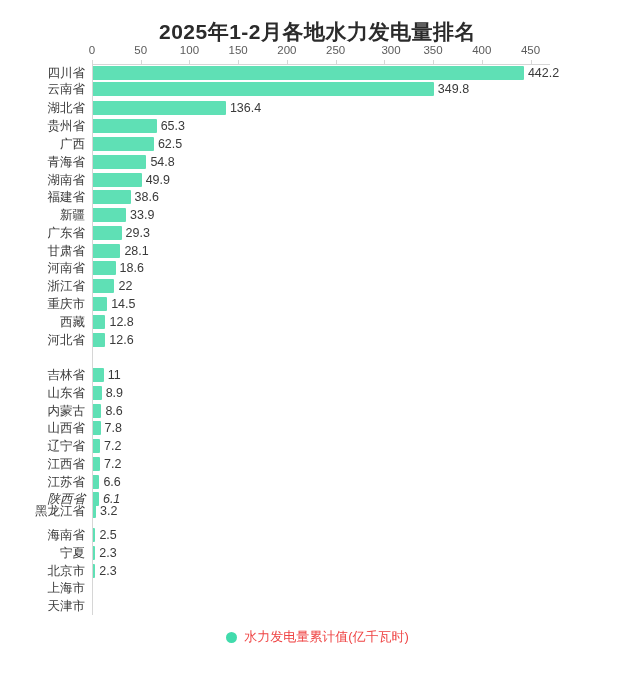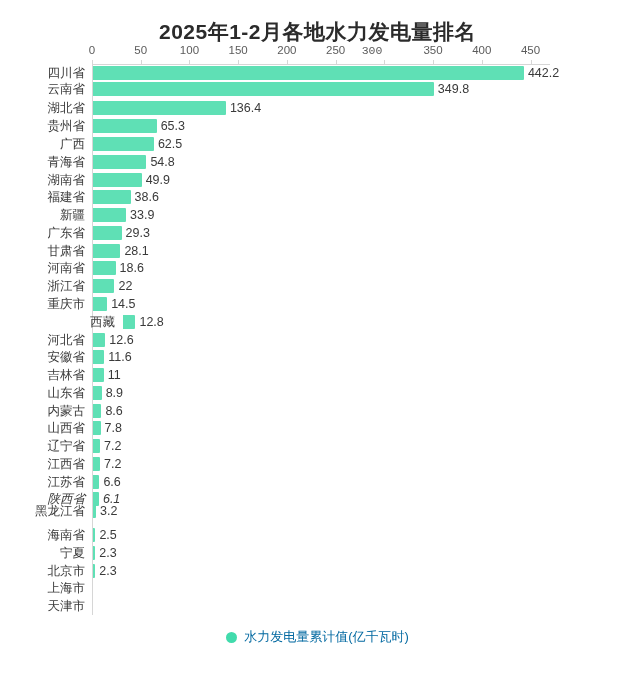--- a/index.html
+++ b/index.html
@@ -113,21 +113,21 @@
   }
   #legend .dot {
     width: 11px;
     height: 11px;
     border-radius: 50%;
     background: #41dbac;
     display: inline-block;
   }
   #legend .legend-text {
     font-size: 13px;
-    color: #0369a1;
+    color: #ef4444;
   }
 </style>
 </head>
 <body>
 
 <div id="chart-root">
 
   <div id="chart-title">2025年1-2月各地水力发电量排名</div>
 
   <div class="plot" id="plot">
@@ -138,21 +138,21 @@
       <div class="xtick-label" style="left: 48.7234px;">50</div>
       <div class="xtick-mark" style="left: 48.7234px;"></div>
       <div class="xtick-label" style="left: 97.4468px;">100</div>
       <div class="xtick-mark" style="left: 97.4468px;"></div>
       <div class="xtick-label" style="left: 146.17px;">150</div>
       <div class="xtick-mark" style="left: 146.17px;"></div>
       <div class="xtick-label" style="left: 194.894px;">200</div>
       <div class="xtick-mark" style="left: 194.894px;"></div>
       <div class="xtick-label" style="left: 243.617px;">250</div>
       <div class="xtick-mark" style="left: 243.617px;"></div>
-      <div class="xtick-label" style="left: 280px; font-family: Liberation Mono, monospace;">300</div>
+      <div class="xtick-label" style="left: 299px;">300</div>
       <div class="xtick-mark" style="left: 292.34px;"></div>
       <div class="xtick-label" style="left: 341.064px;">350</div>
       <div class="xtick-mark" style="left: 341.064px;"></div>
       <div class="xtick-label" style="left: 389.787px;">400</div>
       <div class="xtick-mark" style="left: 389.787px;"></div>
       <div class="xtick-label" style="left: 438.511px;">450</div>
       <div class="xtick-mark" style="left: 438.511px;"></div>
       <div class="row" style="top: 1.8871px; width: 458px;">
         <div class="cat-label">四川省</div>
         <div class="bar" style="width: 430.91px; background: rgb(95, 224, 181);"></div>
@@ -216,35 +216,30 @@
       <div class="row" style="top: 215.177px; width: 458px;">
         <div class="cat-label">浙江省</div>
         <div class="bar" style="width: 21.4383px; background: rgb(95, 224, 181);"></div>
         <div class="val-label" style="left: 22.4383px;">22</div>
       </div>
       <div class="row" style="top: 232.952px; width: 458px;">
         <div class="cat-label">重庆市</div>
         <div class="bar" style="width: 14.1298px; background: rgb(95, 224, 181);"></div>
         <div class="val-label" style="left: 15.1298px;">14.5</div>
       </div>
-      <div class="row" style="top: 250.726px; width: 458px; margin-left: 30px;">
+      <div class="row" style="top: 250.726px; width: 458px;">
         <div class="cat-label">西藏</div>
         <div class="bar" style="width: 12.4732px; background: rgb(95, 224, 181);"></div>
         <div class="val-label" style="left: 13.4732px;">12.8</div>
       </div>
       <div class="row" style="top: 268.5px; width: 458px;">
         <div class="cat-label">河北省</div>
         <div class="bar" style="width: 12.2783px; background: rgb(95, 224, 181);"></div>
         <div class="val-label" style="left: 13.2783px;">12.6</div>
       </div>
-      <div class="row" style="top: 286.274px; width: 458px;">
-        <div class="cat-label">安徽省</div>
-        <div class="bar" style="width: 11.3038px; background: rgb(95, 224, 181);"></div>
-        <div class="val-label" style="left: 12.3038px;">11.6</div>
-      </div>
       <div class="row" style="top: 304.048px; width: 458px;">
         <div class="cat-label">吉林省</div>
         <div class="bar" style="width: 10.7191px; background: rgb(95, 224, 181);"></div>
         <div class="val-label" style="left: 11.7191px;">11</div>
       </div>
       <div class="row" style="top: 321.823px; width: 458px;">
         <div class="cat-label">山东省</div>
         <div class="bar" style="width: 8.67277px; background: rgb(95, 224, 181);"></div>
         <div class="val-label" style="left: 9.67277px;">8.9</div>
       </div>

